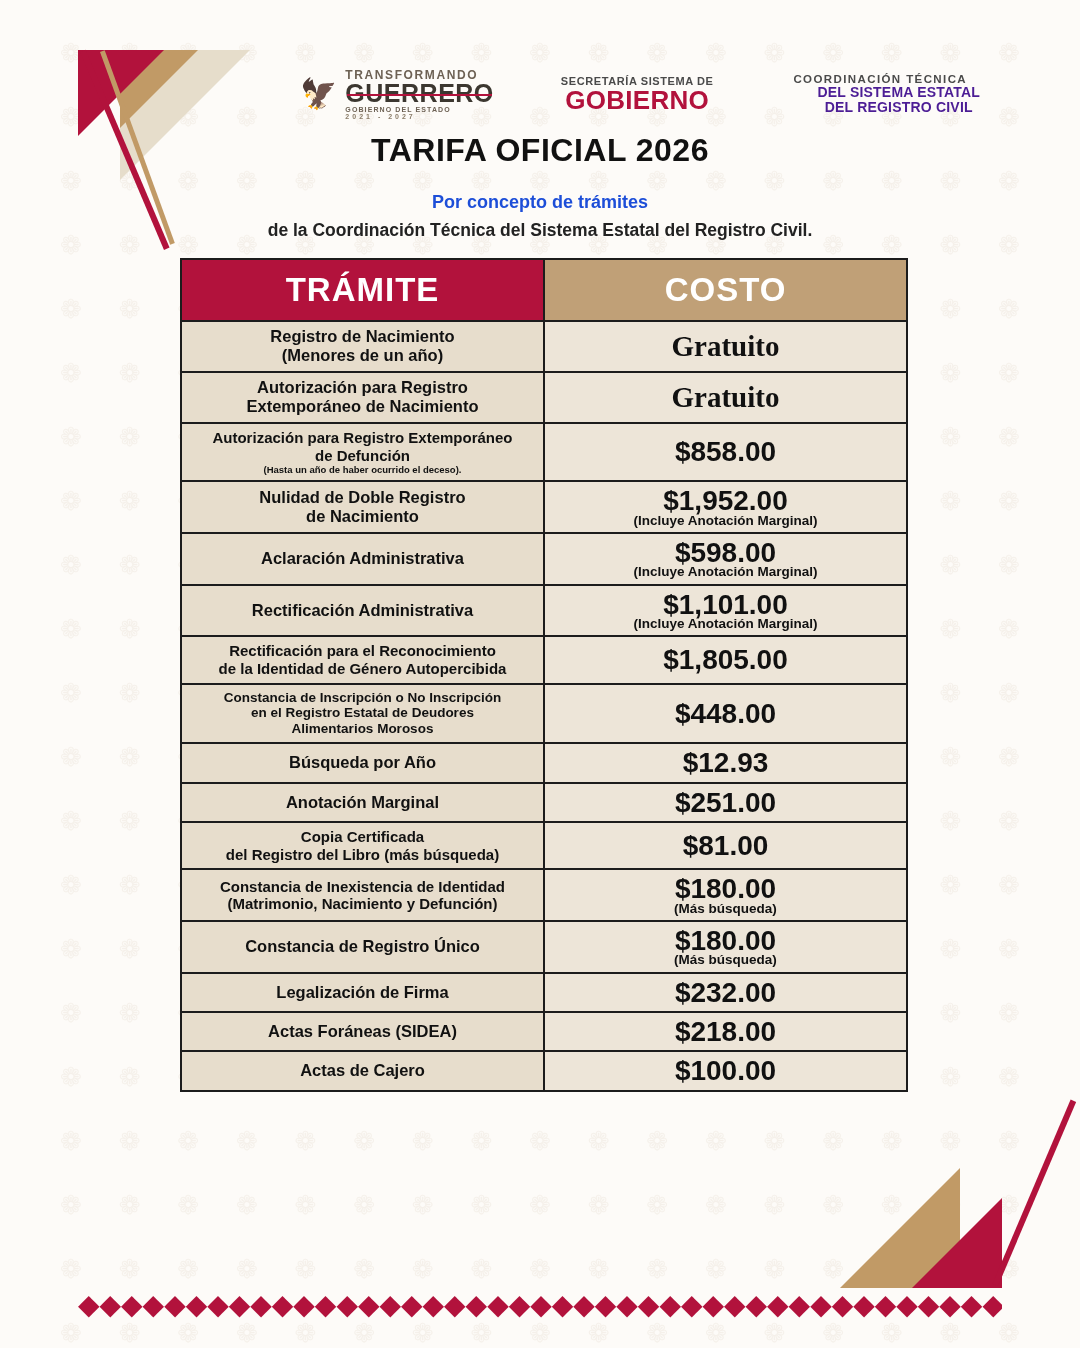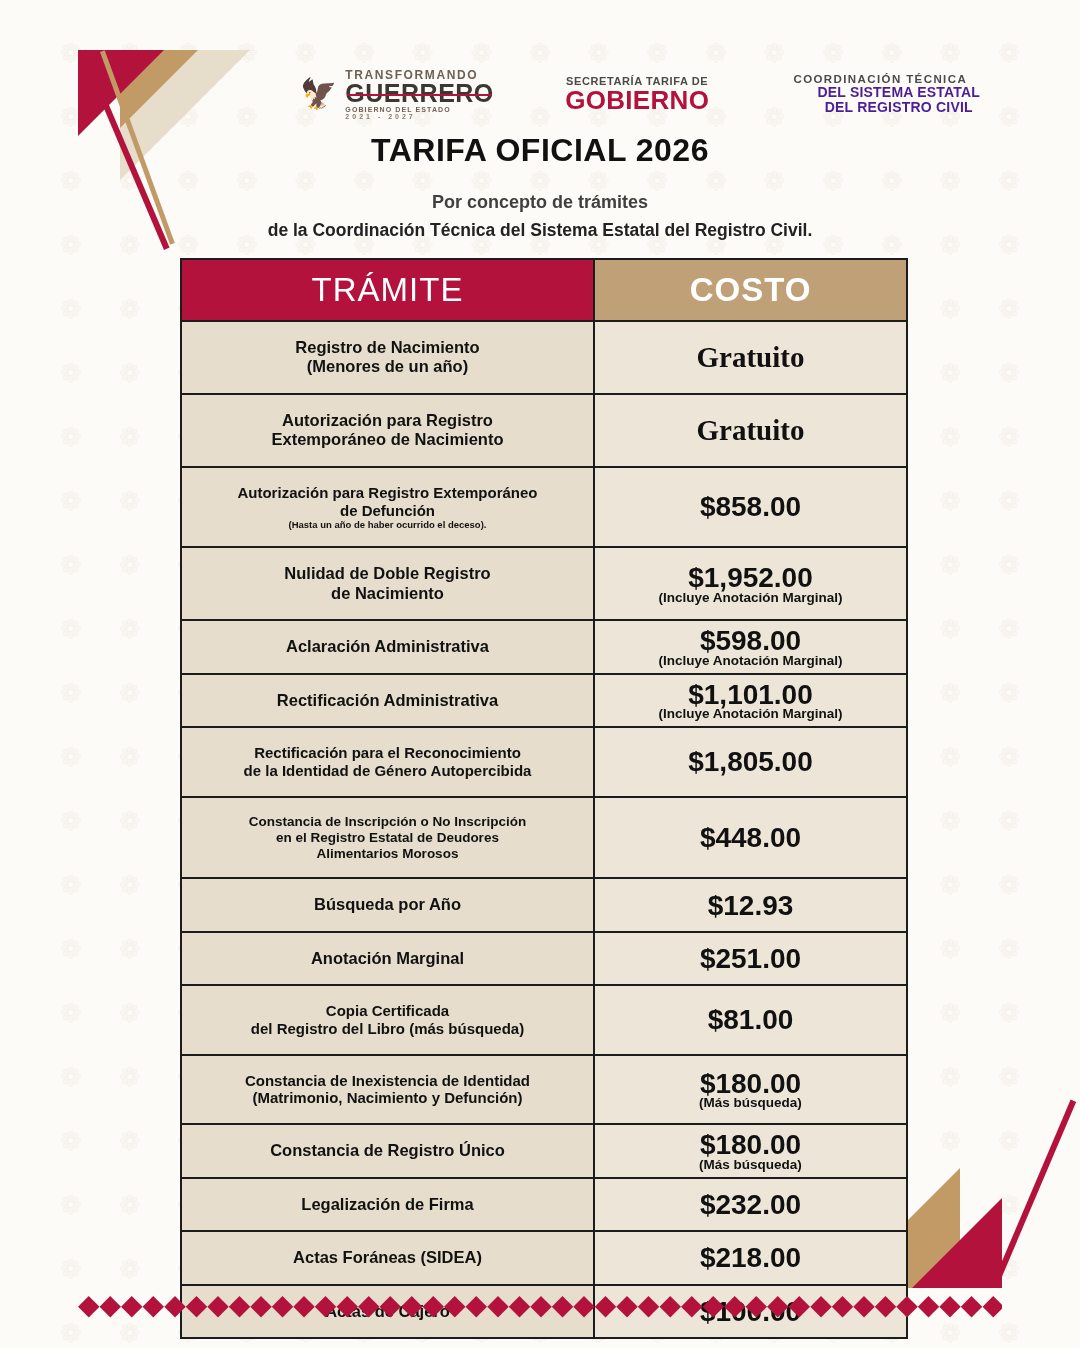--- a/index.html
+++ b/index.html
@@ -143,52 +143,52 @@
 
   
   .title {
     position: absolute; top: 132px; left: 0; right: 0;
     text-align: center;
     font-size: 32px; font-weight: bold; color: #111;
     letter-spacing: 0.5px;
   }
   .subtitle1 {
     position: absolute; top: 192px; left: 0; right: 0;
-    text-align: center; font-size: 18px; font-weight: bold; color: #404040;
+    text-align: center; font-size: 18px; font-weight: bold; color: #1d4ed8;
   }
   .subtitle2 {
     position: absolute; top: 220px; left: 0; right: 0;
     text-align: center; font-size: 17.5px; font-weight: bold; color: #222;
   }
 
   
   .table-wrap {
     position: absolute;
     top: 258px; left: 180px; width: 728px;
   }
   table { border-collapse: collapse; width: 100%; }
   th, td { border: 2px solid #1c1c1c; padding: 0; }
   th.h-tramite {
     background: #b2123c; color: #fff;
-    font-size: 33px; font-weight: normal;
-    height: 62px; width: 413px;
+    font-size: 33px; font-weight: bold;
+    height: 62px; width: 363px;
     letter-spacing: 1px;
   }
   th.h-costo {
     background: #c0a077; color: #fff;
     font-size: 33px; font-weight: bold;
     height: 62px;
     letter-spacing: 1px;
   }
   td.c-tramite {
     background: #e7ddcc;
     text-align: center;
     color: #111;
     font-weight: bold;
-    padding: 16px 8px;
+    padding: 5px 8px;
     line-height: 1.18;
   }
   td.c-costo {
     background: #ede5d8;
     text-align: center;
     color: #111;
     font-weight: bold;
     padding: 4px 6px;
     line-height: 1.05;
   }
@@ -627,21 +627,21 @@
         <div class="g-big">
           <span>GUERRERO</span>
           <span class="strike"></span>
         </div>
         <div class="g-tiny">GOBIERNO DEL ESTADO</div>
         <div class="g-years">2021 - 2027</div>
       </span>
     </div>
 
     <div class="logo-block">
-      <div class="sg-small">SECRETARÍA TARIFA DE</div>
+      <div class="sg-small">SECRETARÍA SISTEMA DE</div>
       <div class="sg-big">GOBIERNO</div>
     </div>
 
     <div class="logo-block">
       <div class="ct-1">COORDINACIÓN TÉCNICA</div>
       <div class="ct-2">DEL SISTEMA ESTATAL</div>
       <div class="ct-2">DEL REGISTRO CIVIL</div>
     </div>
   </div>
 

